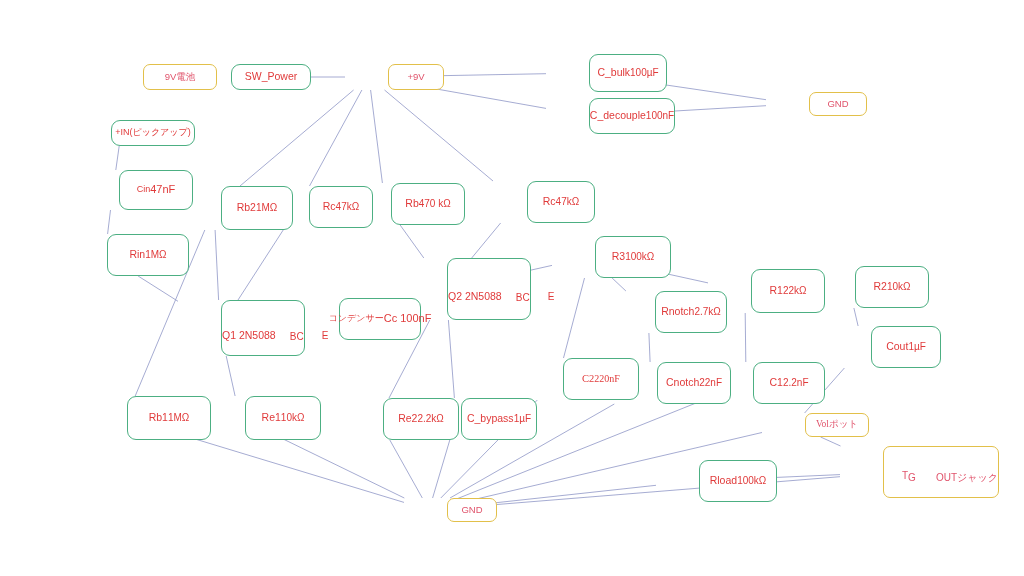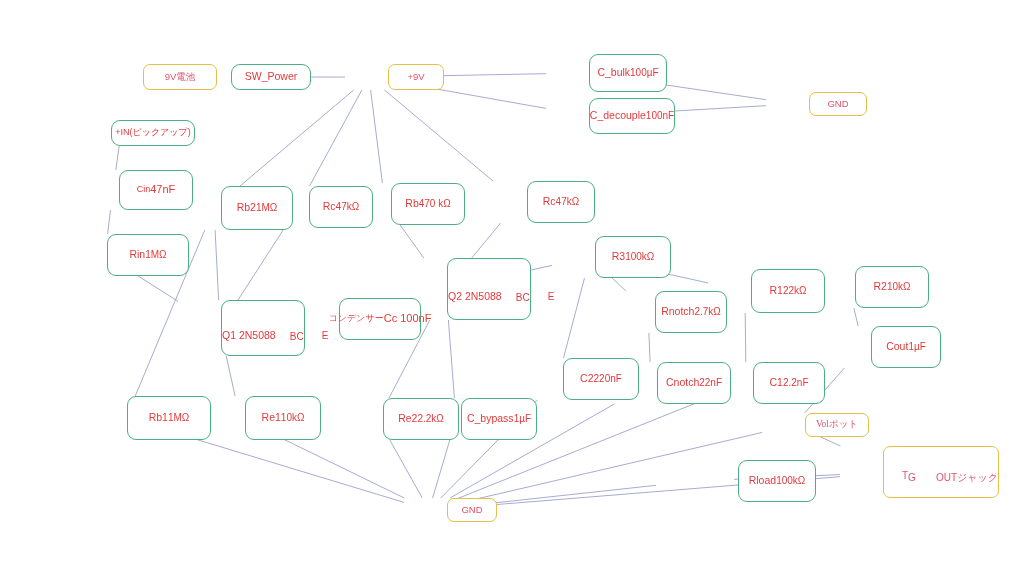--- a/index.html
+++ b/index.html
@@ -237,21 +237,21 @@
         <div class="n-value">2.7kΩ</div>
       </div>
       <div class="node" style="left: 708px; top: 269px; width: 74px; height: 44px;">
         <div class="n-label">R1</div>
         <div class="n-value">22kΩ</div>
       </div>
       <div class="node" style="left: 812px; top: 266px; width: 74px; height: 42px;">
         <div class="n-label">R2</div>
         <div class="n-value">10kΩ</div>
       </div>
-      <div class="node" style="left: 520px; top: 358px; width: 76px; height: 42px;">
+      <div class="node" style="left: 520px; top: 358px; width: 76px; height: 42px; font-family: Liberation Serif, serif;">
         <div class="n-label">C2</div>
         <div class="n-value">220nF</div>
       </div>
       <div class="node" style="left: 614px; top: 362px; width: 74px; height: 42px;">
         <div class="n-label">Cnotch</div>
         <div class="n-value">22nF</div>
       </div>
       <div class="node" style="left: 710px; top: 362px; width: 72px; height: 42px;">
         <div class="n-label">C1</div>
         <div class="n-value">2.2nF</div>
@@ -279,21 +279,21 @@
       <div class="node gold" style="left: 762px; top: 413px; width: 64px; height: 24px; font-family: Liberation Serif, serif;">
         <div class="n-label">Volポット</div>
       </div>
       <div class="node gold jack" style="left: 840px; top: 446px; width: 116px; height: 52px;">
         <div class="jack-t">T</div>
         <div class="jack-row">
           <div class="jack-g">G</div>
           <div class="jack-name">OUTジャック</div>
         </div>
       </div>
-      <div class="node" style="left: 695px; top: 460px; width: 78px; height: 42px;">
+      <div class="node" style="left: 656px; top: 460px; width: 78px; height: 42px;">
         <div class="n-label">Rload</div>
         <div class="n-value">100kΩ</div>
       </div>
       <div class="node gold" style="left: 404px; top: 498px; width: 50px; height: 24px;">
         <div class="n-label">GND</div>
       </div>
     </div>
 </div>
 
 </body></html>

